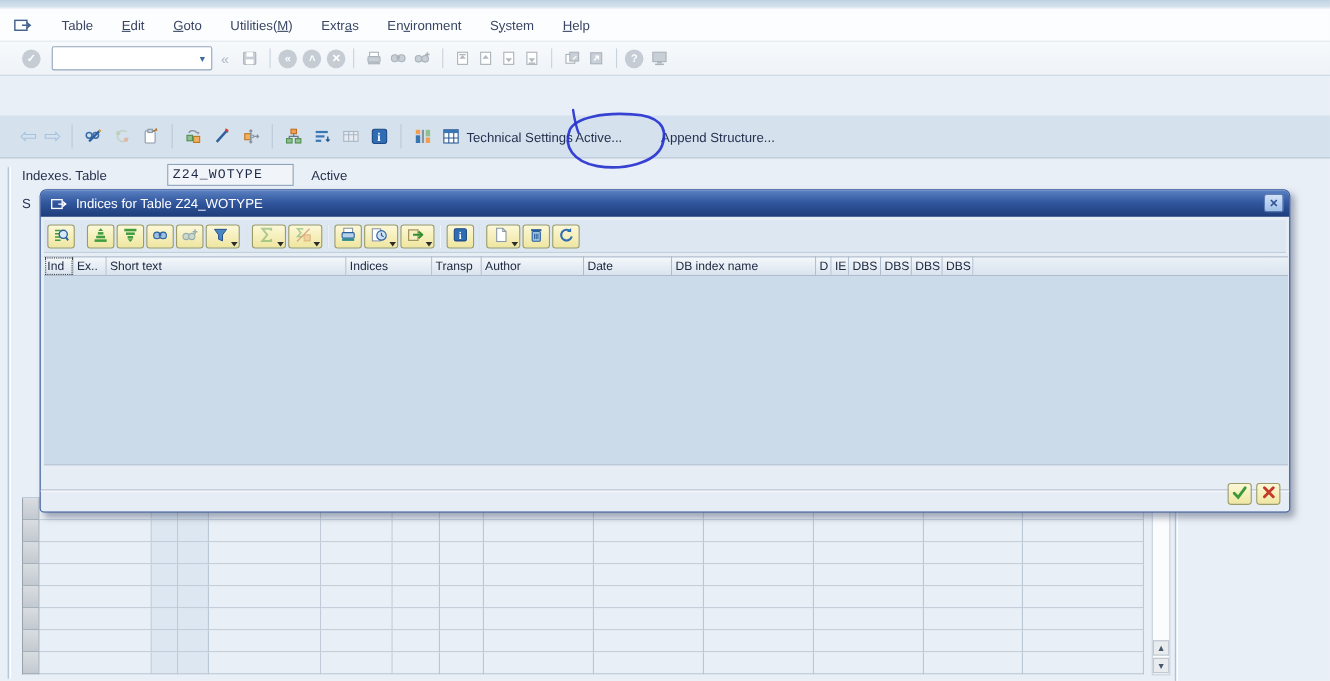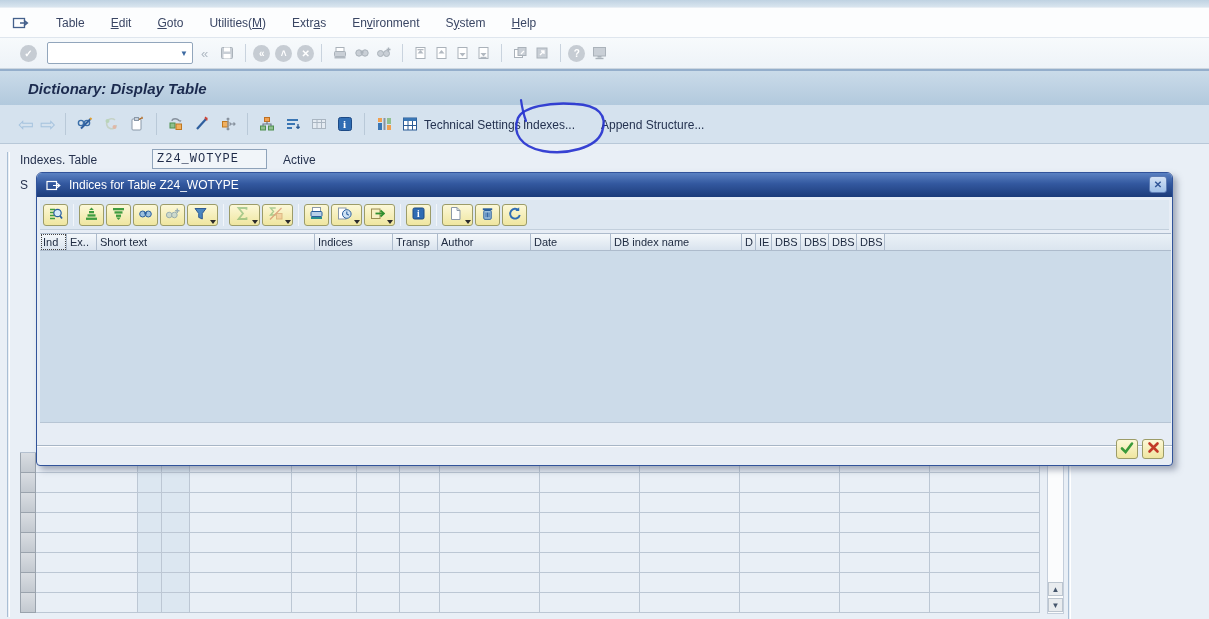--- a/index.html
+++ b/index.html
@@ -218,23 +218,20 @@
     <span class="circle">?</span>
     <span class="gico" style="margin-left:6px">
         <svg width="17" height="16" viewBox="0 0 17 16">
           <rect x="2.5" y="2.5" width="12" height="8.5" fill="#c9cfd6" stroke="#aab2ba"></rect>
           <rect x="6.5" y="11" width="4" height="1.6" fill="#aab2ba"></rect>
           <rect x="4.5" y="12.8" width="8" height="1.4" fill="#aab2ba"></rect>
         </svg>
       </span>
   </div>
 
-  <div class="titleband">
-    <span>Dictionary: Display Table</span>
-  </div>
 
   <div class="appbar">
     <span class="nav" style="margin-left:18px">⇦</span>
     <span class="nav">⇨</span>
     <span class="asep"></span>
     <span class="aico">
         <svg width="18" height="18" viewBox="0 0 18 18">
           <circle cx="5" cy="8" r="2.6" fill="none" stroke="#3a6ea8" stroke-width="1.4"></circle>
           <circle cx="11" cy="8" r="2.6" fill="none" stroke="#3a6ea8" stroke-width="1.4"></circle>
           <path d="M5 13.5L14.5 4" stroke="#2f5f9e" stroke-width="2"></path>
@@ -316,21 +313,21 @@
         </svg>
       </span>
     <span class="aico">
         <svg width="18" height="18" viewBox="0 0 18 18">
           <rect x="2.5" y="3" width="13" height="12" fill="#fff" stroke="#2a5a94"></rect>
           <rect x="2.5" y="3" width="13" height="3" fill="#3a76b4"></rect>
           <path d="M7 6v9M11.5 6v9M2.5 10.5h13" stroke="#2a5a94"></path>
         </svg>
       </span>
     <span class="txtbtn" style="left:420px">Technical Settings</span>
-    <span class="txtbtn" style="left:519px">Indexes...</span>
+    <span class="txtbtn" style="left:519px">Active...</span>
     <span class="txtbtn" style="left:597px">Append Structure...</span>
   </div>
 
   <svg class="anno" viewBox="0 0 112 62">
     <path d="M70 6 C93 7 103 17 97 34 C91 50 62 57 38 53 C16 49 7 35 13 20 C18 9 44 4 70 6" fill="none" stroke="#2733cf" stroke-width="2.4" stroke-linecap="round" opacity=".92"></path>
     <path d="M16 2 C17 9 18 15 21 23" fill="none" stroke="#2733cf" stroke-width="2.2" stroke-linecap="round" opacity=".92"></path>
   </svg>
 
   <div class="content">
     <span class="flabel">Indexes. Table</span>

